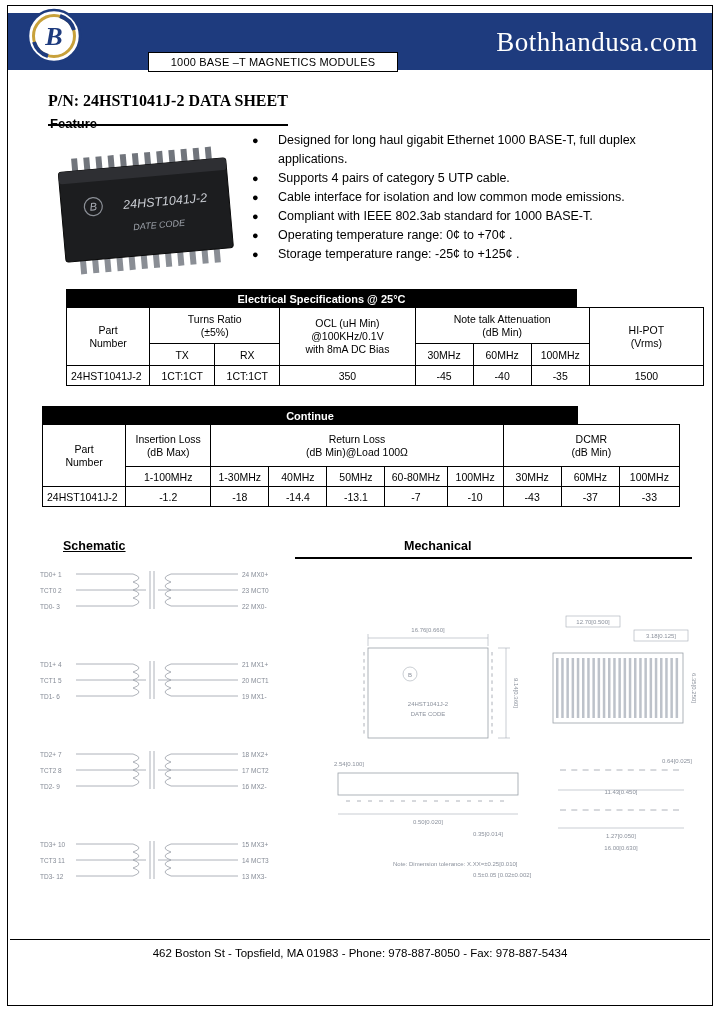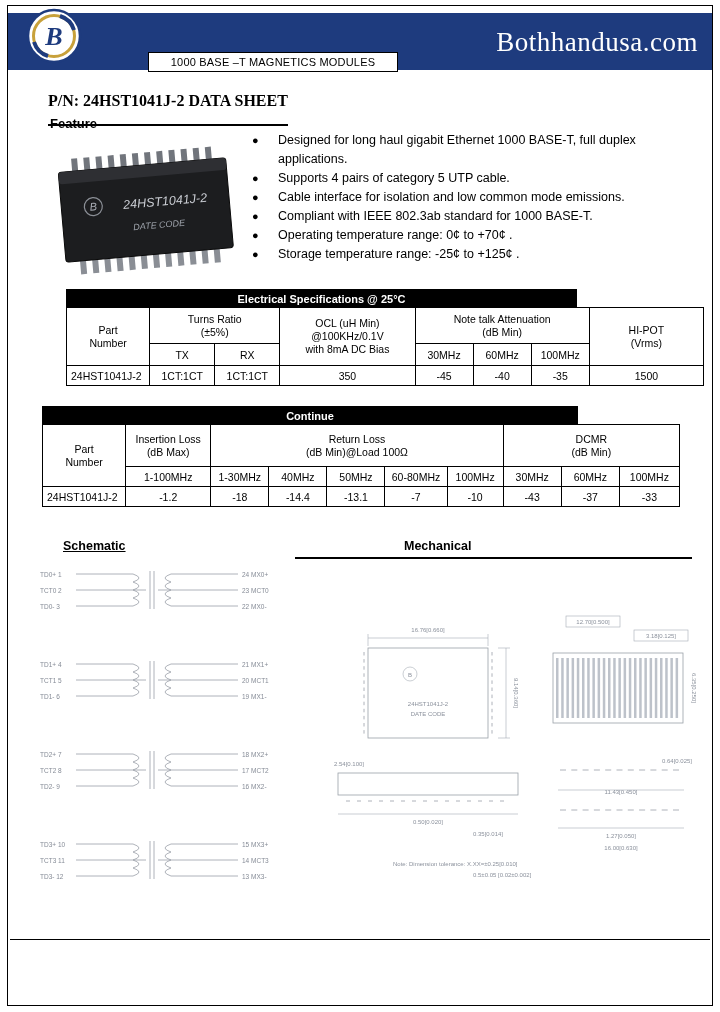--- a/index.html
+++ b/index.html
@@ -314,13 +314,14 @@
     <line class="thin2" x1="260" y1="270" x2="386" y2="270"></line>
     <text class="mech-text" x="323" y="280" text-anchor="middle">1.27[0.050]</text>
     <text class="mech-text" x="323" y="292" text-anchor="middle">16.00[0.630]</text>
     <text class="mech-text" x="394" y="205" text-anchor="end">0.64[0.025]</text>
 
     <text class="mech-text" x="95" y="308">Note: Dimension tolerance: X.XX=±0.25[0.010]</text>
     <text class="mech-text" x="175" y="319">0.5±0.05 [0.02±0.002]</text>
   </svg>
 
   <div class="foot-line"></div>
+  <div class="footer">462 Boston St - Topsfield, MA 01983 - Phone: 978-887-8050 - Fax: 978-887-5434</div>
 </div>
 
 </body></html>

